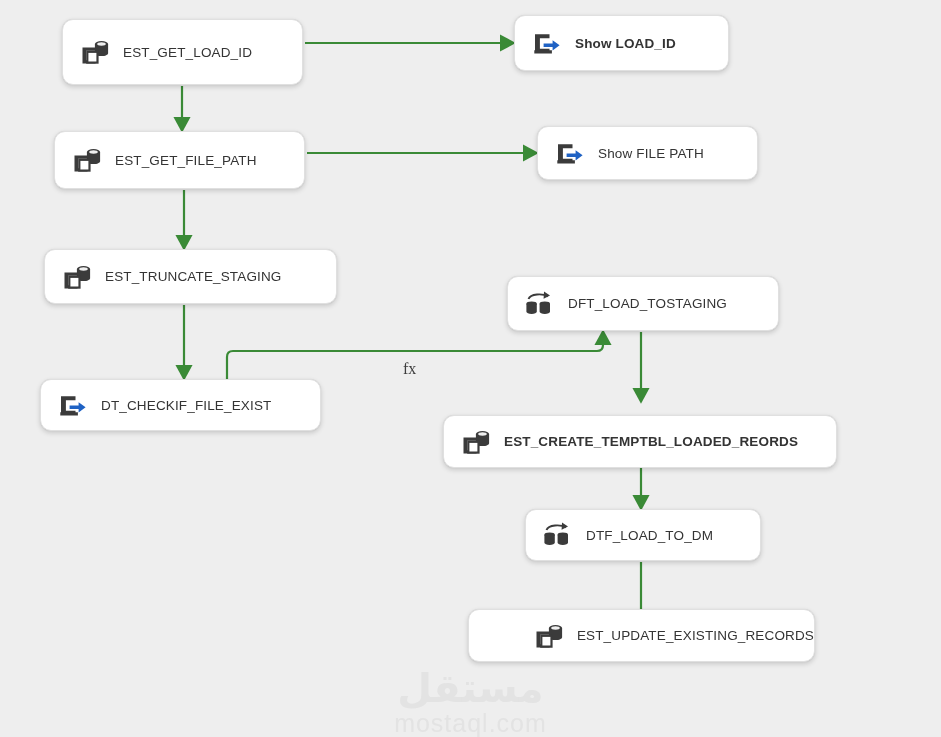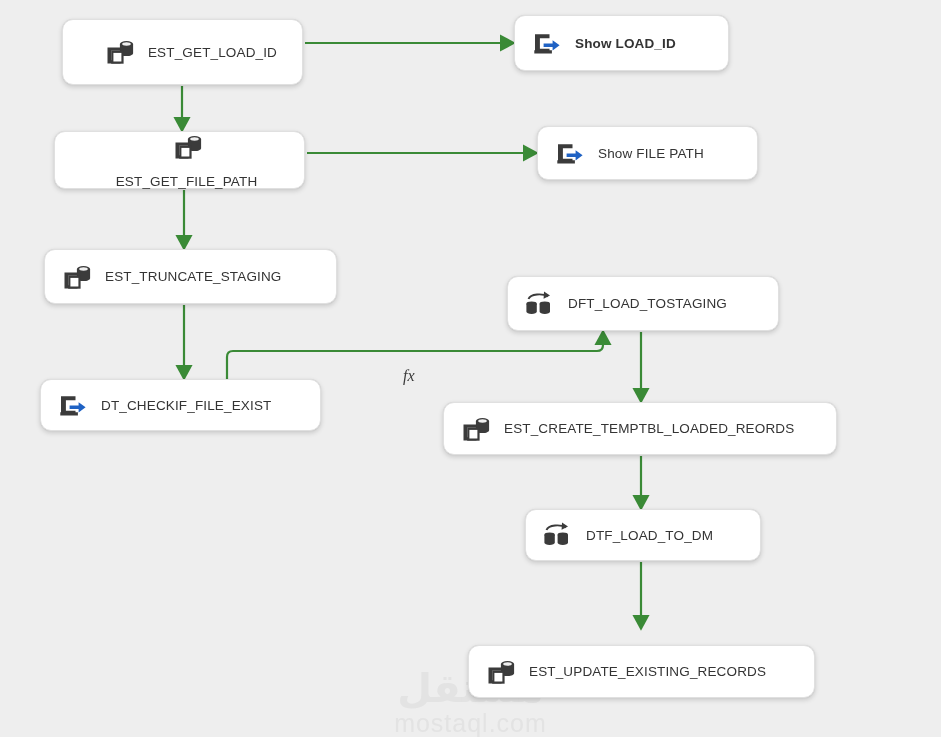--- a/index.html
+++ b/index.html
@@ -72,25 +72,23 @@
     flex: 0 0 auto;
     width: 34px;
     height: 30px;
     display: block;
   }
   
   .fx-label {
     position: absolute;
     z-index: 3;
     font-family: "Liberation Serif", "DejaVu Serif", serif;
-    font-style: italic;
     font-size: 16px;
     color: #3c3c3c;
     user-select: none;
-    margin-top: 7px;
   }
 </style>
 </head>
 <body>
 
 <div id="canvas">
 
   <svg id="edges" viewBox="0 0 941 737" width="941" height="737" aria-hidden="true">
     <defs>
       <marker id="ah" markerWidth="9" markerHeight="9" refX="3.2" refY="4.5" orient="auto" markerUnits="strokeWidth">
@@ -135,21 +133,21 @@
     </g>
   </svg>
 
   <div class="fx-label" style="left:403px; top:360px;">fx</div>
 
   <div class="watermark" style="top:668px;">
     <div class="watermark-ar">مستقل</div>
     <div class="watermark-en">mostaql.com</div>
   </div>
 
-  <div class="node" style="left:62px; top:19px; width:241px; height:66px;justify-content:center;">
+  <div class="node" style="left:62px; top:19px; width:241px; height:66px;">
     <span class="node-icon">
       <svg viewBox="0 0 34 30" width="34" height="30">
         <g fill="#3b3b3b">
           <ellipse cx="24.5" cy="7.0" rx="6.6" ry="2.9"></ellipse>
           <path d="M17.9,7 h13.2 v9.2 c0,1.6 -3,2.9 -6.6,2.9 s-6.6,-1.3 -6.6,-2.9 z"></path>
           <ellipse cx="24.5" cy="7.0" rx="4.3" ry="1.7" fill="#efefef"></ellipse>
         </g>
         <path d="M5.5,10.5 h13 v3.2 h-9.4 v9.6 h9.4 v3.3 h-13 z" fill="#3b3b3b"></path>
         <path d="M9.2,13.7 h12.4 v13 h-12.4 z" fill="#3b3b3b"></path>
         <path d="M11.4,15.9 h8.0 v8.6 h-8.0 z" fill="#ffffff"></path>
@@ -162,21 +160,21 @@
     <span class="node-icon">
       <svg viewBox="0 0 34 30" width="34" height="30">
         <path d="M6,6.2 h14.5 v4.0 h-9.6 v10.6 h9.6 v4.0 h-14.5 z" fill="#3b3b3b"></path>
         <path d="M5.3,22.2 h17.6 v3.3 h-17.6 z" fill="#3b3b3b"></path>
         <path d="M14.6,15.6 h9.0 v-3.4 l7.0,5.1 l-7.0,5.1 v-3.4 h-9.0 z" fill="#1f62c4"></path>
       </svg>
     </span>
     <span class="node-label">Show LOAD_ID</span>
   </div>
 
-  <div class="node" style="left:54px; top:131px; width:251px; height:58px;flex-direction:column;">
+  <div class="node" style="left:54px; top:131px; width:251px; height:58px;">
     <span class="node-icon">
       <svg viewBox="0 0 34 30" width="34" height="30">
         <g fill="#3b3b3b">
           <ellipse cx="24.5" cy="7.0" rx="6.6" ry="2.9"></ellipse>
           <path d="M17.9,7 h13.2 v9.2 c0,1.6 -3,2.9 -6.6,2.9 s-6.6,-1.3 -6.6,-2.9 z"></path>
           <ellipse cx="24.5" cy="7.0" rx="4.3" ry="1.7" fill="#efefef"></ellipse>
         </g>
         <path d="M5.5,10.5 h13 v3.2 h-9.4 v9.6 h9.4 v3.3 h-13 z" fill="#3b3b3b"></path>
         <path d="M9.2,13.7 h12.4 v13 h-12.4 z" fill="#3b3b3b"></path>
         <path d="M11.4,15.9 h8.0 v8.6 h-8.0 z" fill="#ffffff"></path>
@@ -232,21 +230,21 @@
     <span class="node-icon">
       <svg viewBox="0 0 34 30" width="34" height="30">
         <path d="M6,6.2 h14.5 v4.0 h-9.6 v10.6 h9.6 v4.0 h-14.5 z" fill="#3b3b3b"></path>
         <path d="M5.3,22.2 h17.6 v3.3 h-17.6 z" fill="#3b3b3b"></path>
         <path d="M14.6,15.6 h9.0 v-3.4 l7.0,5.1 l-7.0,5.1 v-3.4 h-9.0 z" fill="#1f62c4"></path>
       </svg>
     </span>
     <span class="node-label">DT_CHECKIF_FILE_EXIST</span>
   </div>
 
-  <div class="node" style="left:443px; top:402px; width:394px; height:53px;">
+  <div class="node" style="left:443px; top:415px; width:394px; height:53px;font-weight:bold;">
     <span class="node-icon">
       <svg viewBox="0 0 34 30" width="34" height="30">
         <g fill="#3b3b3b">
           <ellipse cx="24.5" cy="7.0" rx="6.6" ry="2.9"></ellipse>
           <path d="M17.9,7 h13.2 v9.2 c0,1.6 -3,2.9 -6.6,2.9 s-6.6,-1.3 -6.6,-2.9 z"></path>
           <ellipse cx="24.5" cy="7.0" rx="4.3" ry="1.7" fill="#efefef"></ellipse>
         </g>
         <path d="M5.5,10.5 h13 v3.2 h-9.4 v9.6 h9.4 v3.3 h-13 z" fill="#3b3b3b"></path>
         <path d="M9.2,13.7 h12.4 v13 h-12.4 z" fill="#3b3b3b"></path>
         <path d="M11.4,15.9 h8.0 v8.6 h-8.0 z" fill="#ffffff"></path>
@@ -264,21 +262,21 @@
           <ellipse cx="9.6" cy="14.8" rx="5.2" ry="2.2"></ellipse>
           <path d="M4.4,14.8 h10.4 v7.9 c0,1.2 -2.3,2.2 -5.2,2.2 s-5.2,-1.0 -5.2,-2.2 z"></path>
           <ellipse cx="22.8" cy="14.8" rx="5.2" ry="2.2"></ellipse>
           <path d="M17.6,14.8 h10.4 v7.9 c0,1.2 -2.3,2.2 -5.2,2.2 s-5.2,-1.0 -5.2,-2.2 z"></path>
         </g>
       </svg>
     </span>
     <span class="node-label">DTF_LOAD_TO_DM</span>
   </div>
 
-  <div class="node" style="left:468px; top:645px; width:347px; height:53px;">
+  <div class="node" style="left:468px; top:609px; width:347px; height:53px;justify-content:flex-end;">
     <span class="node-icon">
       <svg viewBox="0 0 34 30" width="34" height="30">
         <g fill="#3b3b3b">
           <ellipse cx="24.5" cy="7.0" rx="6.6" ry="2.9"></ellipse>
           <path d="M17.9,7 h13.2 v9.2 c0,1.6 -3,2.9 -6.6,2.9 s-6.6,-1.3 -6.6,-2.9 z"></path>
           <ellipse cx="24.5" cy="7.0" rx="4.3" ry="1.7" fill="#efefef"></ellipse>
         </g>
         <path d="M5.5,10.5 h13 v3.2 h-9.4 v9.6 h9.4 v3.3 h-13 z" fill="#3b3b3b"></path>
         <path d="M9.2,13.7 h12.4 v13 h-12.4 z" fill="#3b3b3b"></path>
         <path d="M11.4,15.9 h8.0 v8.6 h-8.0 z" fill="#ffffff"></path>

